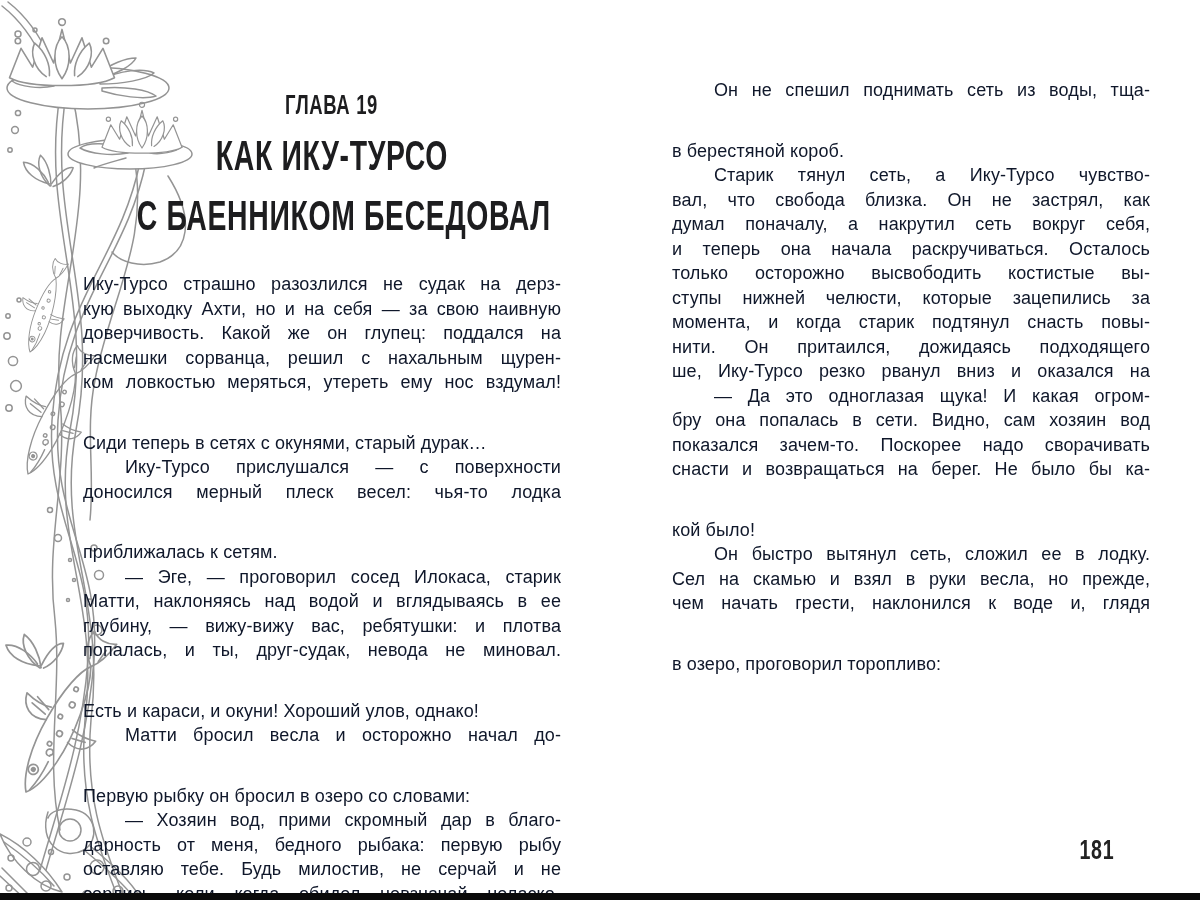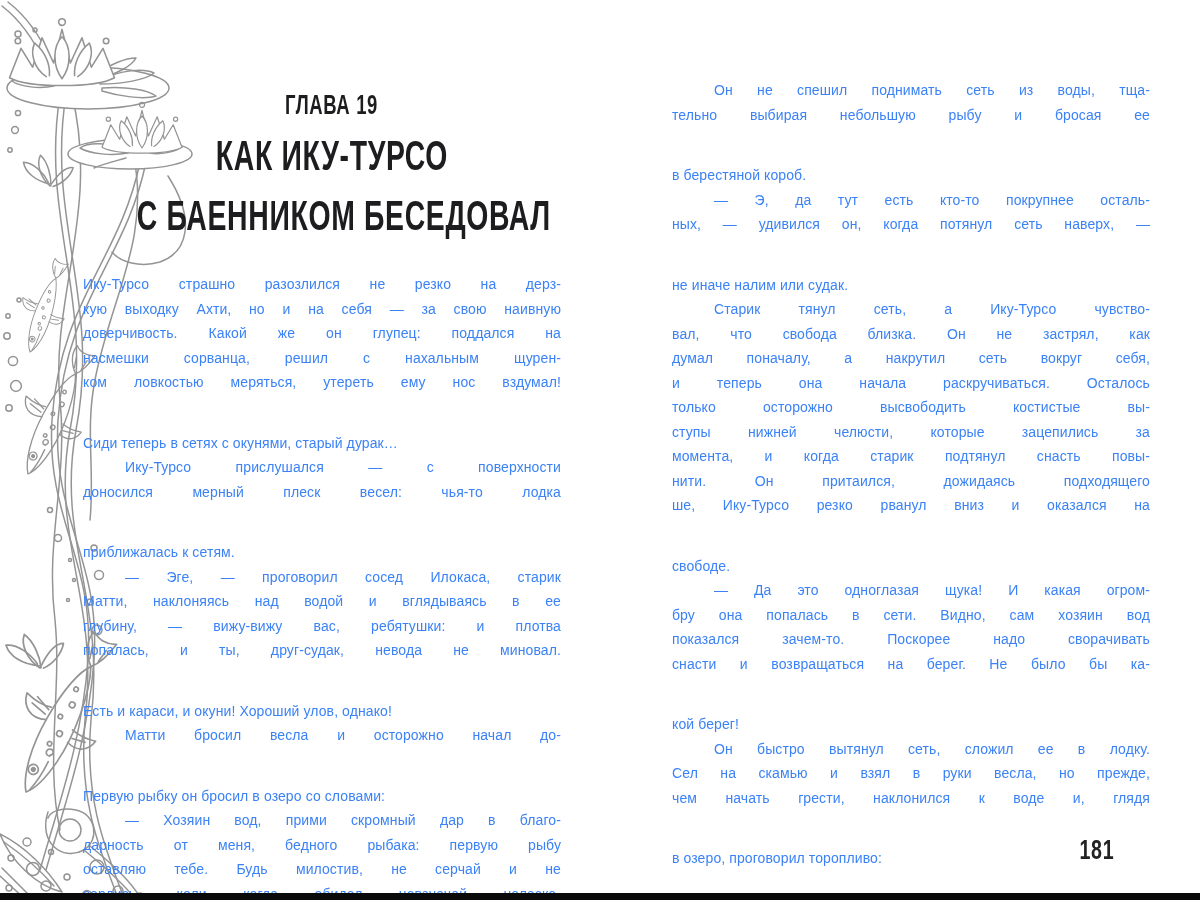--- a/index.html
+++ b/index.html
@@ -29,22 +29,22 @@
     white-space:nowrap;
     font-weight:700;
     letter-spacing:1px;
   }
   .kicker-line .cond { font-size:28px; }
   .title-line  .cond { font-size:43px; }
 
   
   .col {
     position:absolute; width:478px;
-    font-size:14px; line-height:24.5px;
-    color:#3b82f6; letter-spacing:0.1px;
+    font-size:18px; line-height:24.5px;
+    color:#0f172a; letter-spacing:0.1px;
   }
   .col-left  { left:83px;  top:272px; }
   .col-right { left:672px; top:78px; }
   .line {
     text-align:justify;
     text-align-last:justify;
     height:24.5px; overflow:hidden;
   }
   .line.lastline { text-align-last:left;margin-top:36px; }
   .para.indent .line:first-child { padding-left:42px; }
@@ -197,21 +197,21 @@
     <div class="title-line">
       <span class="cond">КАК ИКУ-ТУРСО</span>
     </div>
     <div class="title-line">
       <span class="cond">С БАЕННИКОМ БЕСЕДОВАЛ</span>
     </div>
   </header>
 
   <section class="col col-left">
       <div class="para">
-        <div class="line">Ику-Турсо страшно разозлился не резко на дерз-</div>
+        <div class="line">Ику-Турсо страшно разозлился не судак на дерз-</div>
         <div class="line">кую выходку Ахти, но и на себя — за свою наивную</div>
         <div class="line">доверчивость. Какой же он глупец: поддался на</div>
         <div class="line">насмешки сорванца, решил с нахальным щурен-</div>
         <div class="line">ком ловкостью меряться, утереть ему нос вздумал!</div>
         <div class="line lastline">Сиди теперь в сетях с окунями, старый дурак…</div>
       </div>
       <div class="para indent">
         <div class="line">Ику-Турсо прислушался — с поверхности</div>
         <div class="line">доносился мерный плеск весел: чья-то лодка</div>
         <div class="line lastline">приближалась к сетям.</div>
@@ -231,46 +231,39 @@
         <div class="line">— Хозяин вод, прими скромный дар в благо-</div>
         <div class="line">дарность от меня, бедного рыбака: первую рыбу</div>
         <div class="line">оставляю тебе. Будь милостив, не серчай и не</div>
         <div class="line">сердись, коли когда обидел невзначай неласко-</div>
         <div class="line lastline">вым словом.</div>
       </div>
     </section>
   <section class="col col-right">
       <div class="para indent">
         <div class="line">Он не спешил поднимать сеть из воды, тща-</div>
-        <div class="line">тельно выбирая небольшую рыбу и бросая ее</div>
         <div class="line lastline">в берестяной короб.</div>
-      </div>
-      <div class="para indent">
-        <div class="line">— Э, да тут есть кто-то покрупнее осталь-</div>
-        <div class="line">ных, — удивился он, когда потянул сеть наверх, —</div>
-        <div class="line lastline">не иначе налим или судак.</div>
       </div>
       <div class="para indent">
         <div class="line">Старик тянул сеть, а Ику-Турсо чувство-</div>
         <div class="line">вал, что свобода близка. Он не застрял, как</div>
         <div class="line">думал поначалу, а накрутил сеть вокруг себя,</div>
         <div class="line">и теперь она начала раскручиваться. Осталось</div>
         <div class="line">только осторожно высвободить костистые вы-</div>
         <div class="line">ступы нижней челюсти, которые зацепились за</div>
         <div class="line">момента, и когда старик подтянул снасть повы-</div>
         <div class="line">нити. Он притаился, дожидаясь подходящего</div>
         <div class="line">ше, Ику-Турсо резко рванул вниз и оказался на</div>
-        <div class="line lastline">свободе.</div>
       </div>
       <div class="para indent">
         <div class="line">— Да это одноглазая щука! И какая огром-</div>
         <div class="line">бру она попалась в сети. Видно, сам хозяин вод</div>
         <div class="line">показался зачем-то. Поскорее надо сворачивать</div>
         <div class="line">снасти и возвращаться на берег. Не было бы ка-</div>
-        <div class="line lastline">кой берег!</div>
+        <div class="line lastline">кой было!</div>
       </div>
       <div class="para indent">
         <div class="line">Он быстро вытянул сеть, сложил ее в лодку.</div>
         <div class="line">Сел на скамью и взял в руки весла, но прежде,</div>
         <div class="line">чем начать грести, наклонился к воде и, глядя</div>
         <div class="line lastline">в озеро, проговорил торопливо:</div>
       </div>
     </section>
 
   <div class="page-number">

